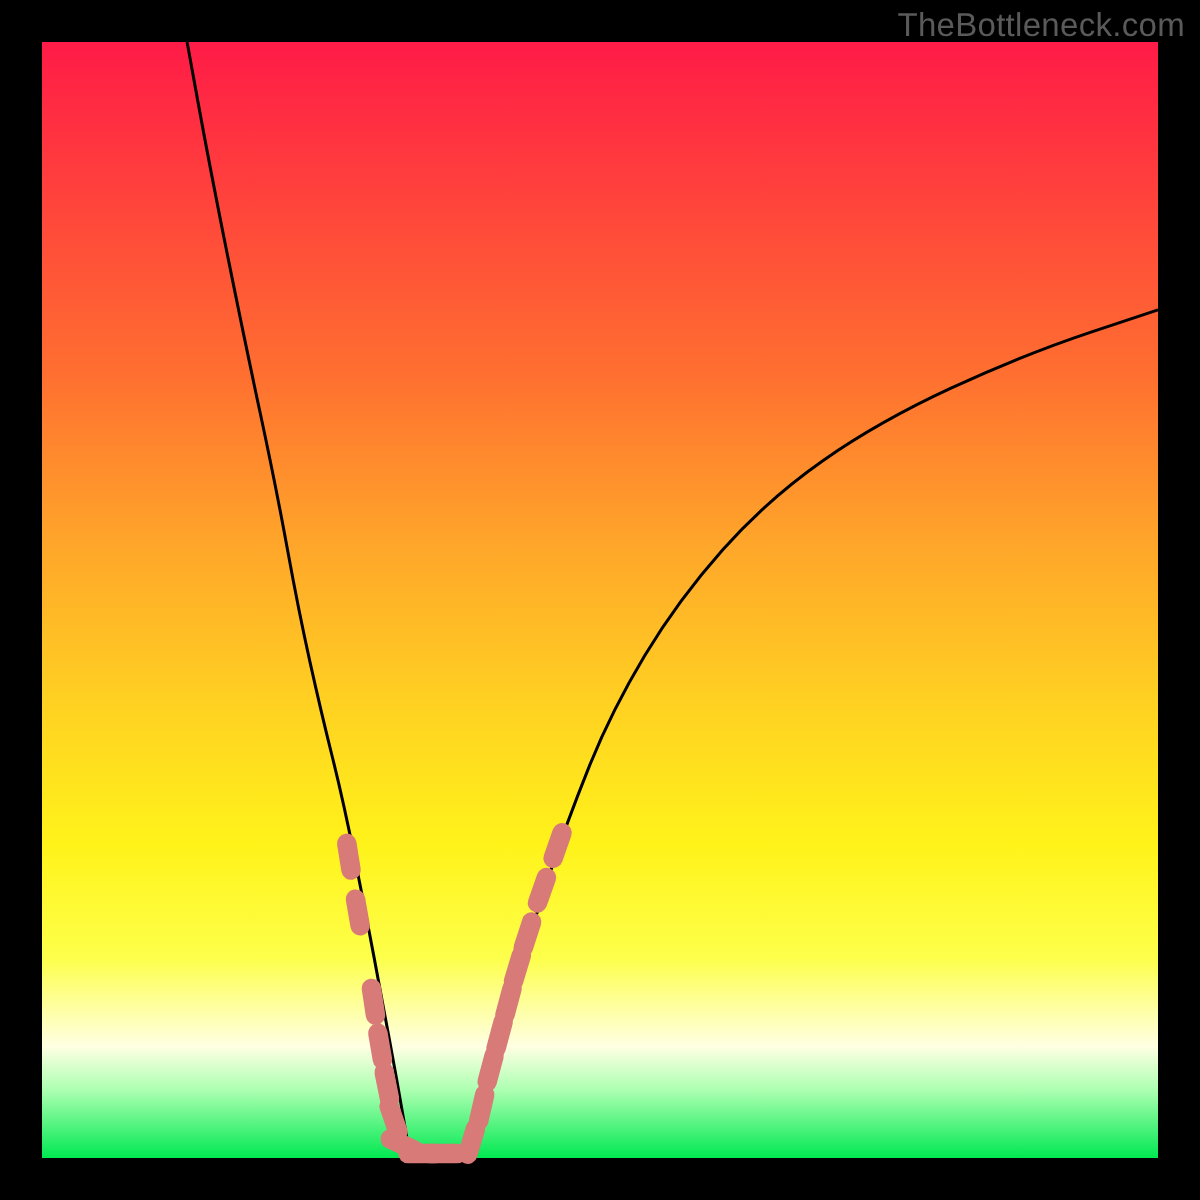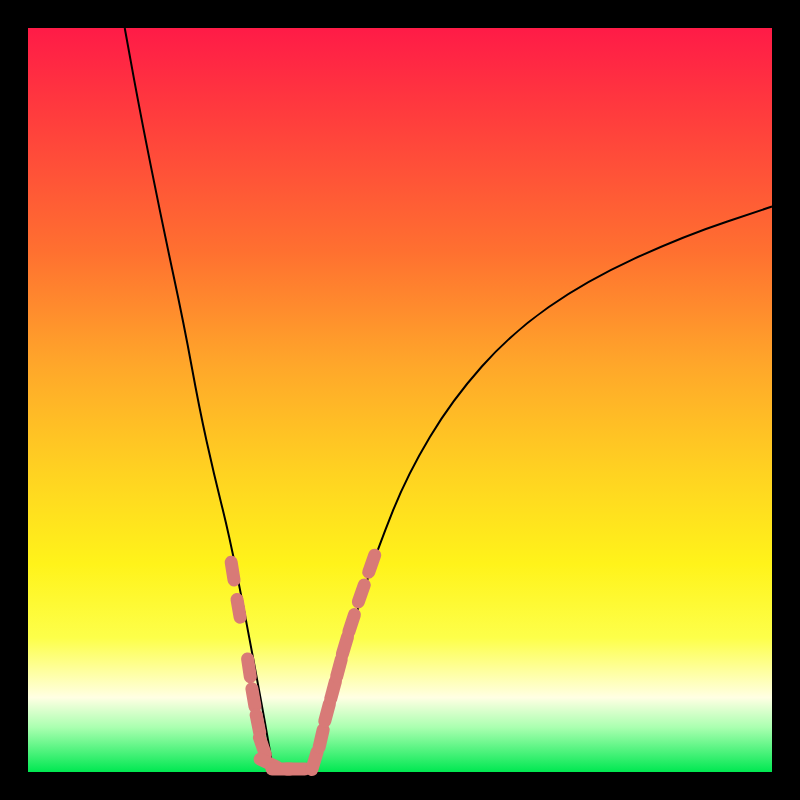--- a/index.html
+++ b/index.html
@@ -54,20 +54,21 @@
     top: 0;
     width: 744px;
     height: 744px;
     overflow: visible;
   }
 </style>
 </head>
 <body>
 
 <div class="outer">
+  <div class="watermark">TheBottleneck.com</div>
   <div class="plot">
     <svg class="curves" viewBox="0 0 744 744">
       <g id="paths">
           <path d="M 96.72 0 Q 96.72 0 104.16 40.920000000000016 Q 111.6 81.84000000000003 122.75999999999999 137.64000000000004 Q 133.92 193.44000000000005 145.07999999999998 245.52000000000004 Q 156.23999999999998 297.6 163.68 338.52 Q 171.12 379.44 178.56 412.91999999999996 Q 186 446.4 193.44 476.15999999999997 Q 200.88000000000002 505.91999999999996 208.32 543.1199999999999 Q 215.76 580.3199999999999 221.33999999999997 610.0799999999999 Q 226.92 639.84 231.756 665.88 Q 236.592 691.92 241.056 717.96 T 245.52 744" fill="none" stroke="#000000" stroke-width="2"></path>
           <path d="M 282.72 744 Q 282.72 744 290.16 717.96 Q 297.6 691.92 305.03999999999996 665.88 Q 312.47999999999996 639.84 319.91999999999996 613.8 Q 327.36 587.76 338.52 554.28 Q 349.68 520.8 364.56 483.59999999999997 Q 379.44 446.4 401.76 409.2 Q 424.08 372 453.84000000000003 338.52 Q 483.6 305.04 520.8 279 Q 558 252.95999999999998 606.36 230.64000000000001 Q 654.72 208.32000000000005 699.36 193.44 T 744 178.55999999999995" fill="none" stroke="#000000" stroke-width="2"></path>
           <path d="M 245.52 744 Q 264.12 742 282.72 744" fill="none" stroke="#000000" stroke-width="2"></path>
         </g>
       <g id="markers">
           <line x1="203.17808549003996" y1="534.2330343127496" x2="206.02191450996008" y2="552.0069656872504" stroke="#d87a77" stroke-width="13" stroke-linecap="round"></line>
           <line x1="209.0005770142298" y1="571.4547257955986" x2="212.10342298577024" y2="589.1852742044013" stroke="#d87a77" stroke-width="13" stroke-linecap="round"></line>

